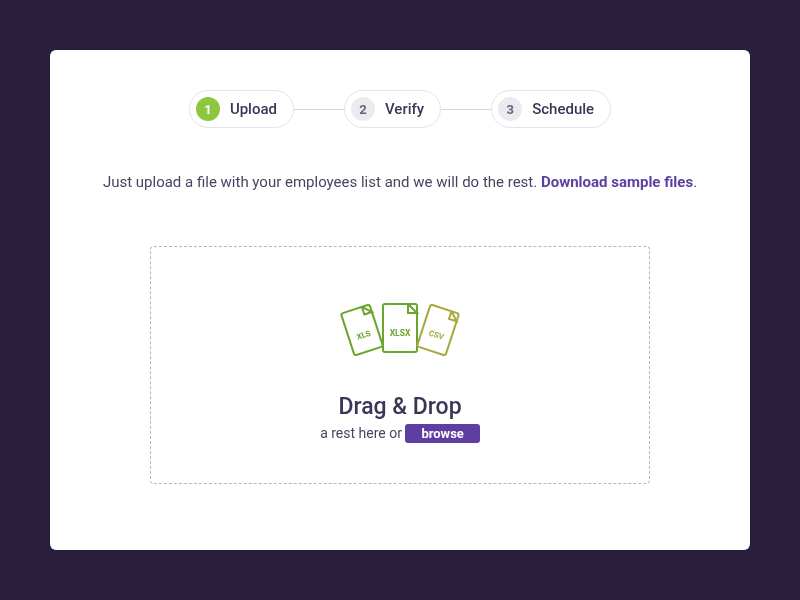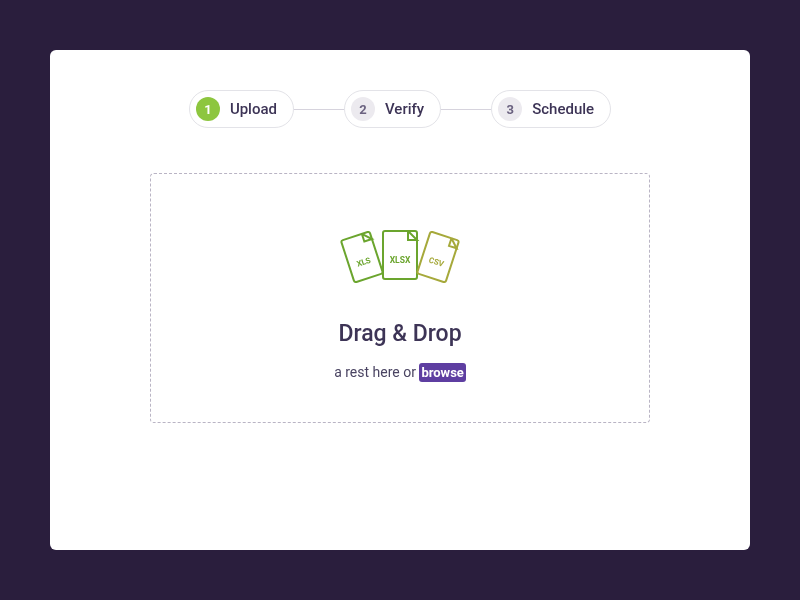--- a/index.html
+++ b/index.html
@@ -88,32 +88,32 @@
     .file-icons {
       display: block;
       margin: 0 auto 28px auto;
       width: 140px;
       height: 70px;
     }
     .drop-title {
       font-size: 23px;
       color: #3d3456;
       font-weight: 500;
-      margin-bottom: 16px;
+      margin-bottom: 4px;
     }
     .drop-sub {
       font-size: 14px;
       color: #4a4462;
     }
     .browse-btn {
       display: inline-block;
       background: #5e3ea1;
       color: #fff;
       font-weight: 700;
-      padding: 2px 2px;
+      padding: 2px 16px;
       border-radius: 3px;
       cursor: pointer;
       font-size: 13px;
     }
   </style>
 </head>
 <body>
 
 <div class="card">
 
@@ -127,20 +127,23 @@
       <div class="step-num inactive">2</div>
       <div class="step-label">Verify</div>
     </div>
     <div class="step-connector"></div>
     <div class="step">
       <div class="step-num inactive">3</div>
       <div class="step-label">Schedule</div>
     </div>
   </div>
 
+  <p class="instructions">
+    <span>Just upload a file with your employees list and we will do the rest. </span><span class="link">Download sample files</span><span>.</span>
+  </p>
 
   <div class="dropzone">
     <svg class="file-icons" viewBox="0 0 140 70">
 
       <g transform="translate(32,35) rotate(-18) translate(-15,-22)">
         <rect x="0" y="0" width="30" height="44" rx="2" fill="#fff" stroke="#6ba52e" stroke-width="2"></rect>
         <polyline points="22,0 30,8 22,8 22,0" fill="#fff" stroke="#6ba52e" stroke-width="2"></polyline>
         <text x="15" y="30" font-size="8" font-weight="700" fill="#6ba52e" text-anchor="middle">XLS</text>
       </g>
 

